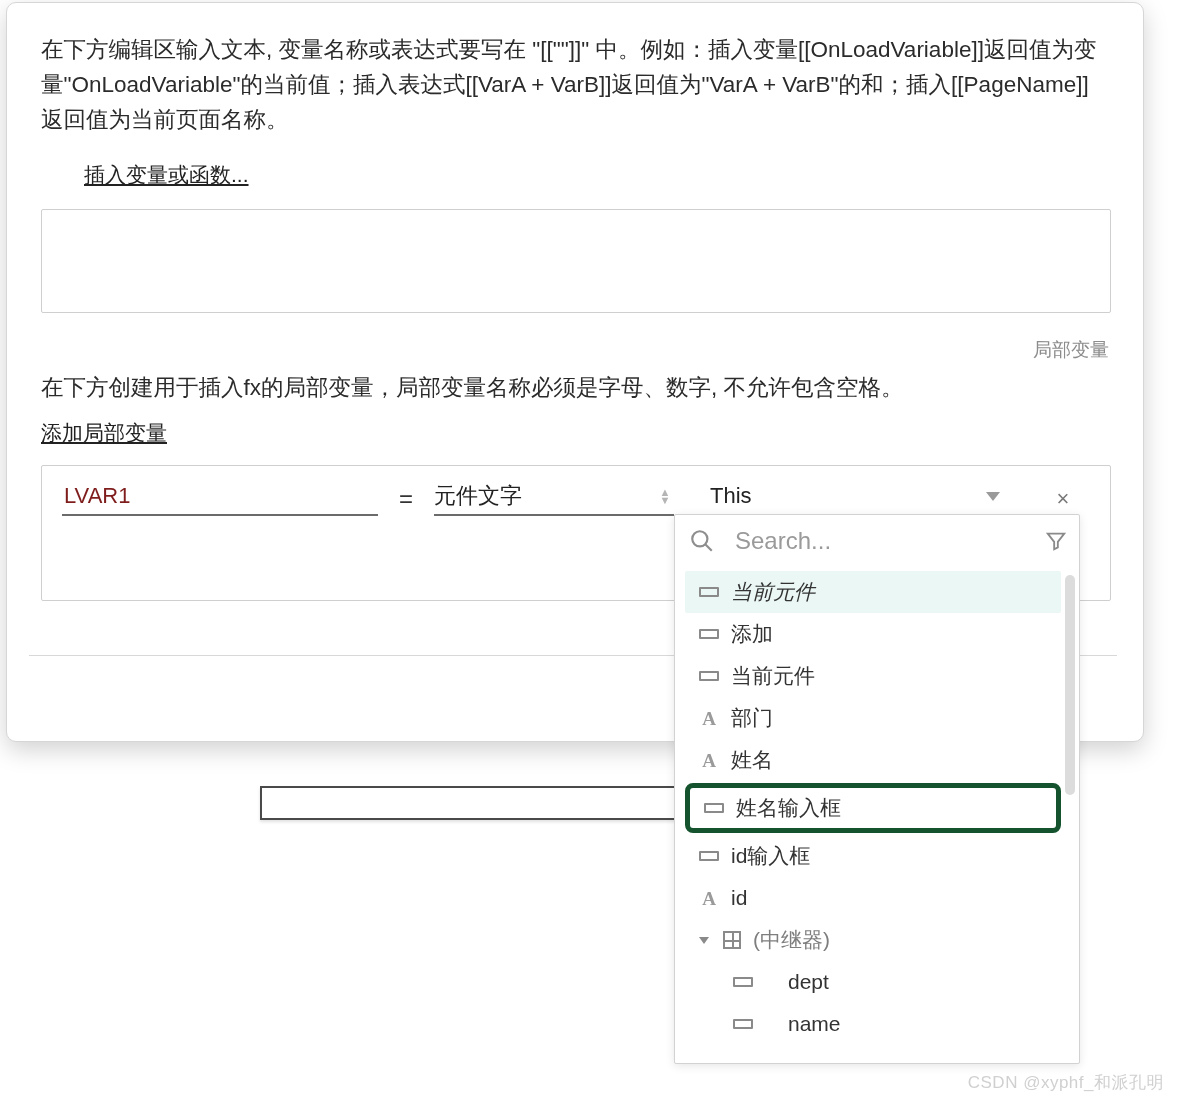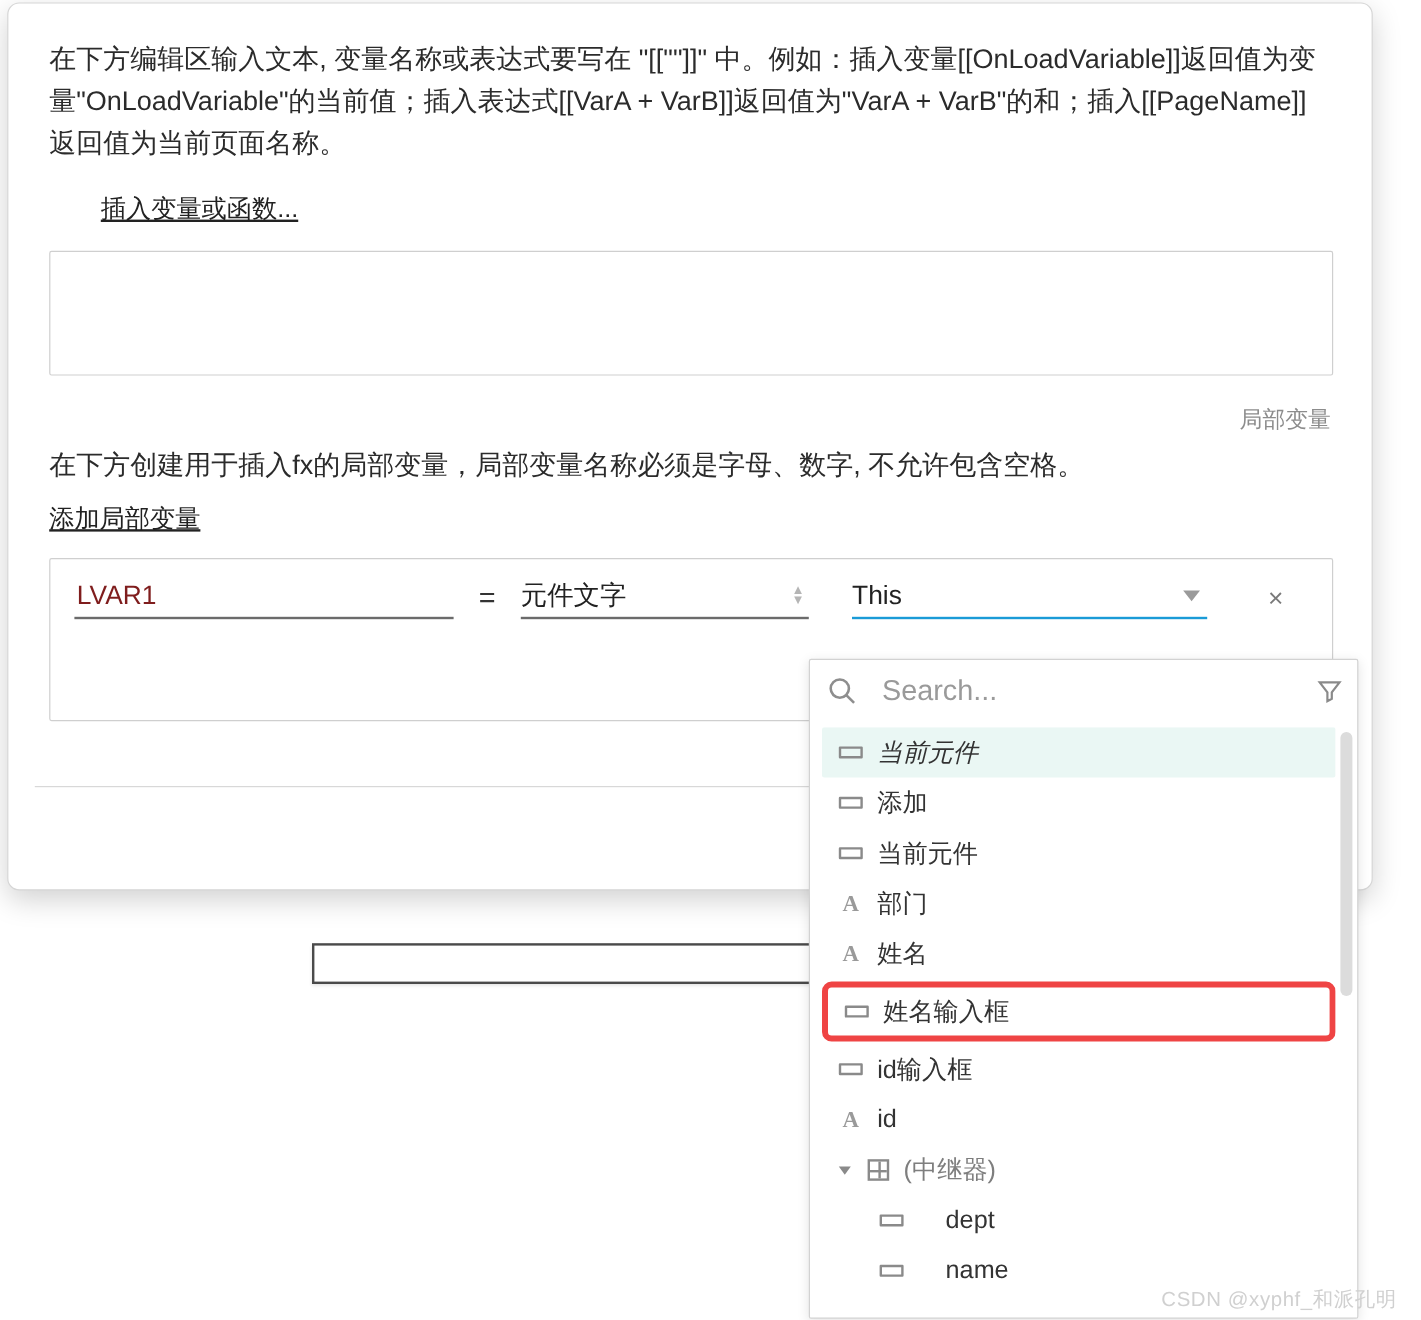--- a/index.html
+++ b/index.html
@@ -51,41 +51,40 @@
   .row-x { width: 30px; text-align: center; font-size: 22px; color: #7a7a7a; cursor: pointer; margin-left: 24px; }
 
   .hr { position: absolute; left: 22px; right: 26px; top: 652px; height: 1px; background: #d8d8d8; }
 
   .ext-input-wrap {
     position: absolute; left: 260px; top: 786px; width: 424px; height: 34px;
     background: #fff; border: 2px solid #4a4a4a; box-shadow: 0 2px 3px rgba(0,0,0,0.12);
   }
 
   .dropdown {
-    position: absolute; left: 674px; top: 514px; width: 458px; height: 550px;
+    position: absolute; left: 674px; top: 514px; width: 406px; height: 550px;
     background: #fff; border: 1px solid #d2d2d2; border-radius: 2px;
     box-shadow: 0 2px 10px rgba(0,0,0,0.10);
-    margin-top: 35px;
   }
   .dd-search-row { display: flex; align-items: center; height: 52px; padding: 0 12px 0 14px; }
   .dd-search-icon { width: 26px; height: 26px; color: #8e8e8e; }
   .dd-search-input {
     flex: 1; border: none; outline: none; font-size: 24px; color: #333;
     background: transparent; margin-left: 20px;
   }
   .dd-search-input::placeholder { color: #9a9a9a; }
   .dd-filter { width: 22px; height: 22px; color: #8a8a8a; }
   .dd-list { position: absolute; left: 10px; right: 18px; top: 56px; bottom: 10px; overflow: hidden; }
   .dd-item {
     display: flex; align-items: center; height: 42px; padding-left: 14px;
     font-size: 21px; color: #333; cursor: pointer; border-radius: 2px;
     gap: 12px;
   }
   .dd-item.selected { background: #eaf7f4; font-style: italic; }
-  .dd-item.highlight { border: 5px solid #ef4444; border-radius: 8px; height: 50px; margin: 2px 0; }
+  .dd-item.highlight { border: 5px solid #14532d; border-radius: 8px; height: 50px; margin: 2px 0; }
   .dd-item.sub { padding-left: 48px; gap: 35px; }
   .dd-item.grey { color: #7e7e7e; }
   .dd-caret { width: 0; height: 0; border-left: 5px solid transparent; border-right: 5px solid transparent; border-top: 7px solid #8a8a8a; margin-right: 2px; }
   .dd-scroll-track { position: absolute; right: 4px; top: 60px; bottom: 12px; width: 10px; background: transparent; }
   .dd-scroll-thumb { position: absolute; left: 0; top: 0; width: 10px; height: 220px; background: #dcdcdc; border-radius: 5px; }
 
   .icon-field { width: 20px; height: 10px; border: 2px solid #8a8a8a; border-radius: 1px; }
   .icon-A { font-family: Georgia, "Times New Roman", serif; font-weight: 700; color: #9a9a9a; font-size: 19px; width: 20px; text-align: center; line-height: 1; }
   .icon-grid { width: 18px; height: 18px; position: relative; }
   .icon-grid::before, .icon-grid::after { content: ""; position: absolute; background: #8a8a8a; }

